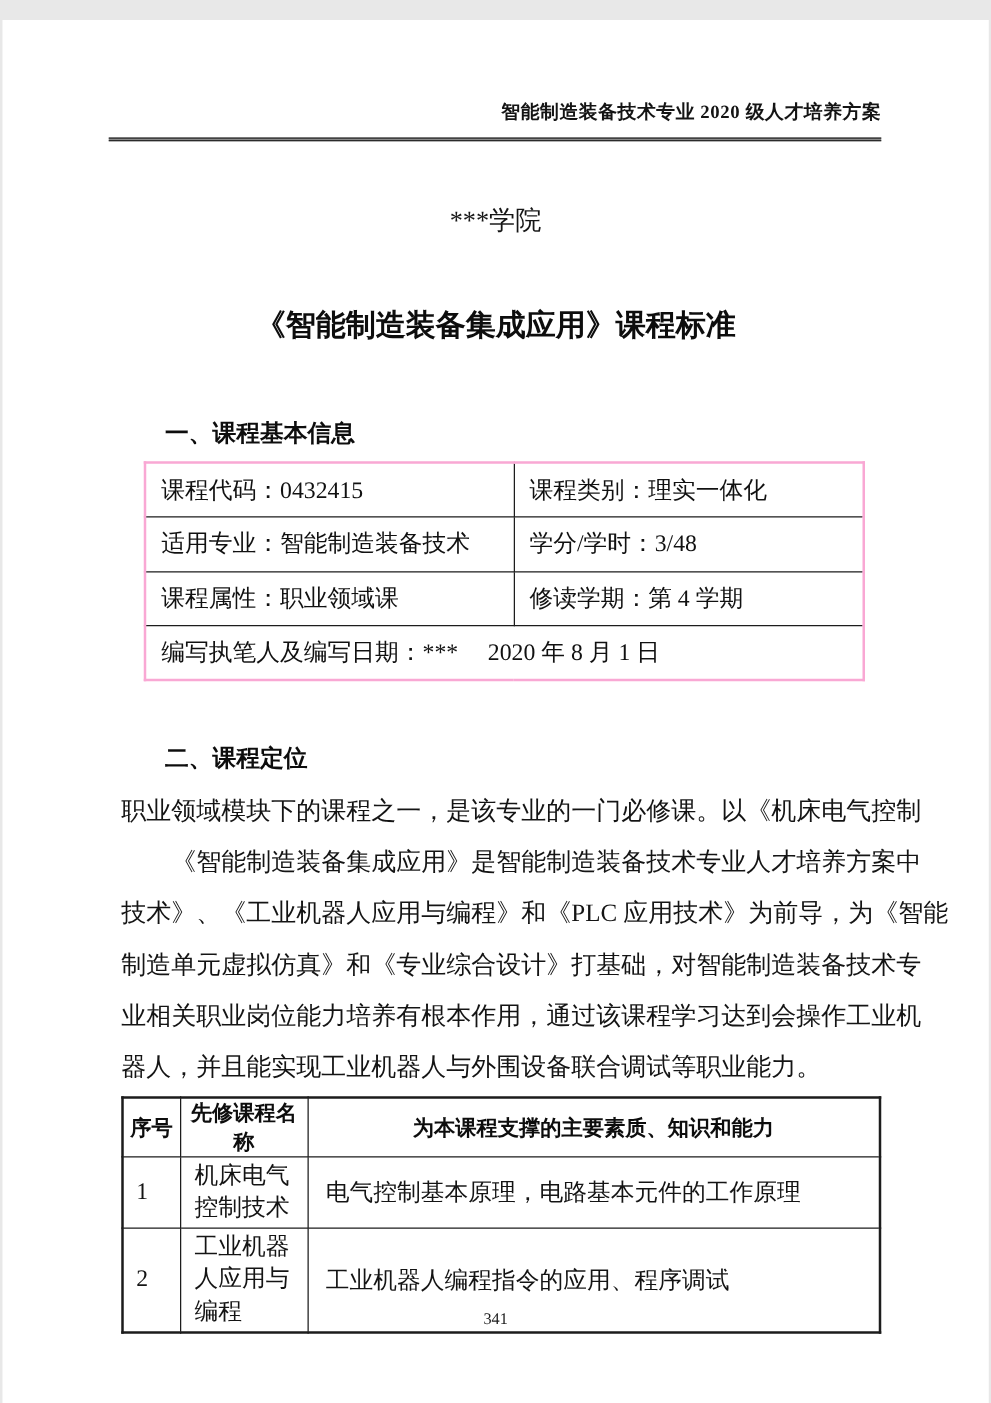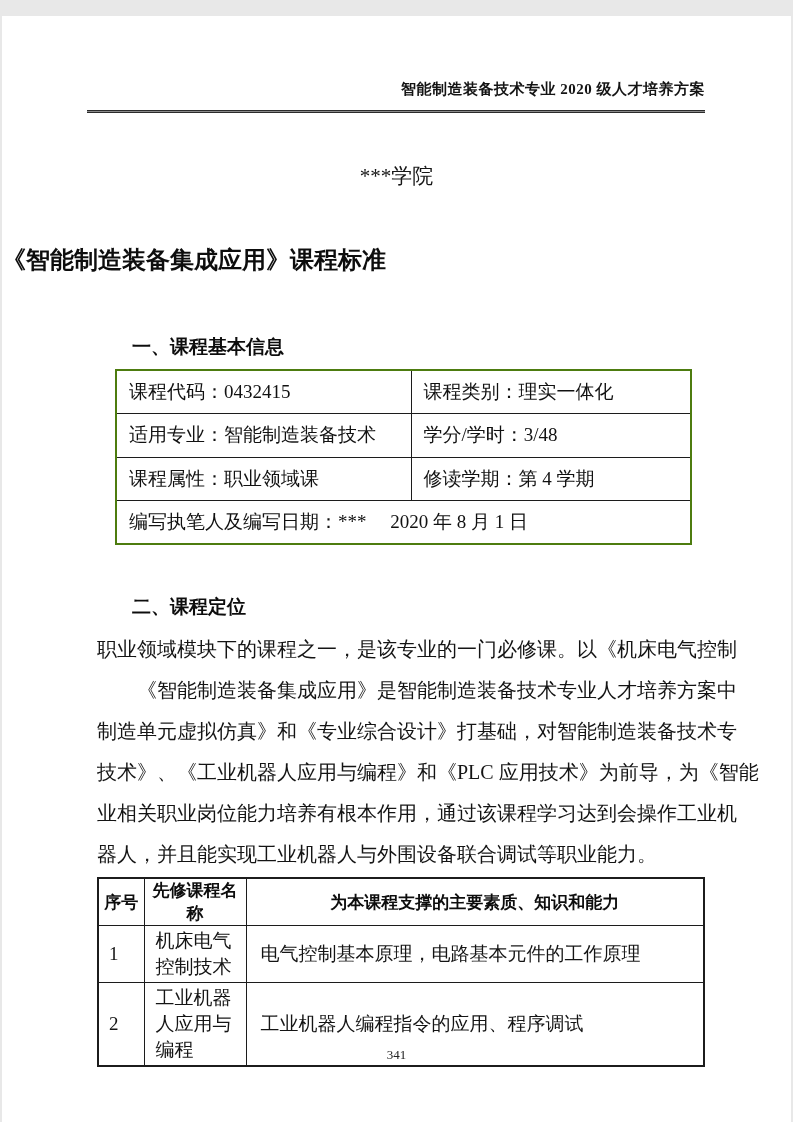--- a/index.html
+++ b/index.html
@@ -36,21 +36,21 @@
   .school-title {
     position: absolute;
     top: 146px; left: 0; width: 100%;
     text-align: center;
     font-size: 21px;
     color: #161616;
   }
   .doc-title {
     position: absolute;
     top: 228px; left: 0; width: 100%;
-    text-align: left;
+    text-align: center;
     font-size: 24px;
     font-weight: bold;
     font-family: "Liberation Sans", "DejaVu Sans", sans-serif;
     color: #0d0d0d;
   }
   
   .sec-heading {
     position: absolute;
     left: 130px;
     font-size: 19px;
@@ -68,21 +68,21 @@
     width: 575px;
   }
   .tbl1 td {
     border: 1px solid #1c1c1c;
     height: 43.5px;
     font-size: 19px;
     padding: 0 4px 0 12px;
     vertical-align: middle;
     white-space: nowrap;
   }
-  .tbl1 { border: 2px solid #4d7c0f; }
+  .tbl1 { border: 2px solid #f9a8d4; }
   
   .para {
     position: absolute;
     top: 613px; left: 95px; width: 608px;
     font-size: 20px;
     color: #141414;
   }
   .para .pline {
     height: 41px;
     line-height: 41px;
@@ -161,22 +161,22 @@
       <td colspan="2">编写执笔人及编写日期：***　 2020 年 8 月 1 日</td>
     </tr>
   </tbody>
     </table>
 
   <div class="sec-heading h2">二、课程定位</div>
 
   <div class="para">
     <div class="pline">职业领域模块下的课程之一，是该专业的一门必修课。以《机床电气控制</div>
     <div class="pline indent">《智能制造装备集成应用》是智能制造装备技术专业人才培养方案中</div>
+    <div class="pline">技术》、《工业机器人应用与编程》和《PLC 应用技术》为前导，为《智能</div>
     <div class="pline">制造单元虚拟仿真》和《专业综合设计》打基础，对智能制造装备技术专</div>
-    <div class="pline">技术》、《工业机器人应用与编程》和《PLC 应用技术》为前导，为《智能</div>
     <div class="pline">业相关职业岗位能力培养有根本作用，通过该课程学习达到会操作工业机</div>
     <div class="pline last">器人，并且能实现工业机器人与外围设备联合调试等职业能力。</div>
   </div>
 
   <table class="tbl2">
     <colgroup>
         <col style="width:46px">
         <col style="width:102px">
         <col style="width:458px">
       </colgroup>

